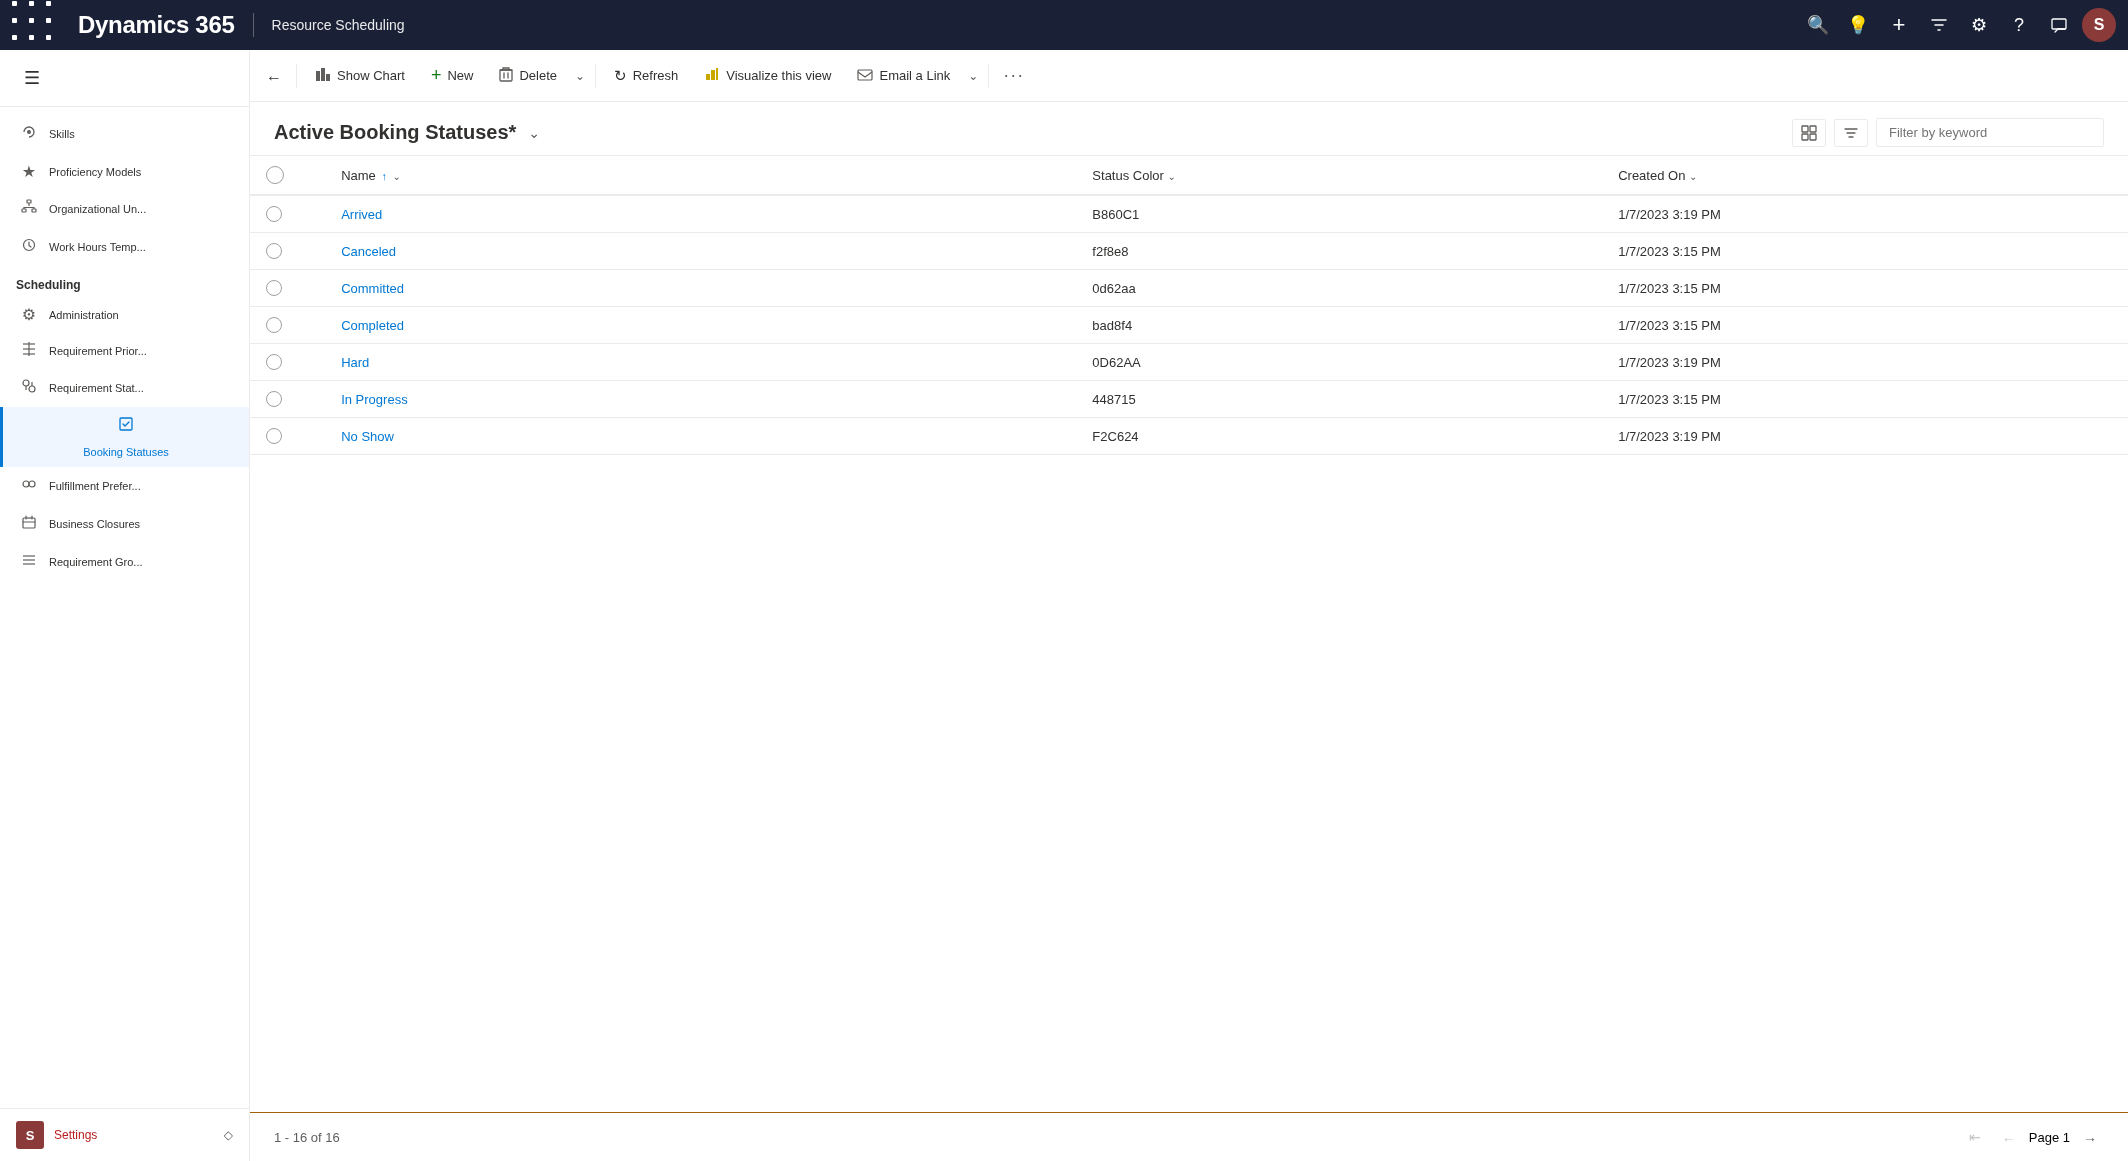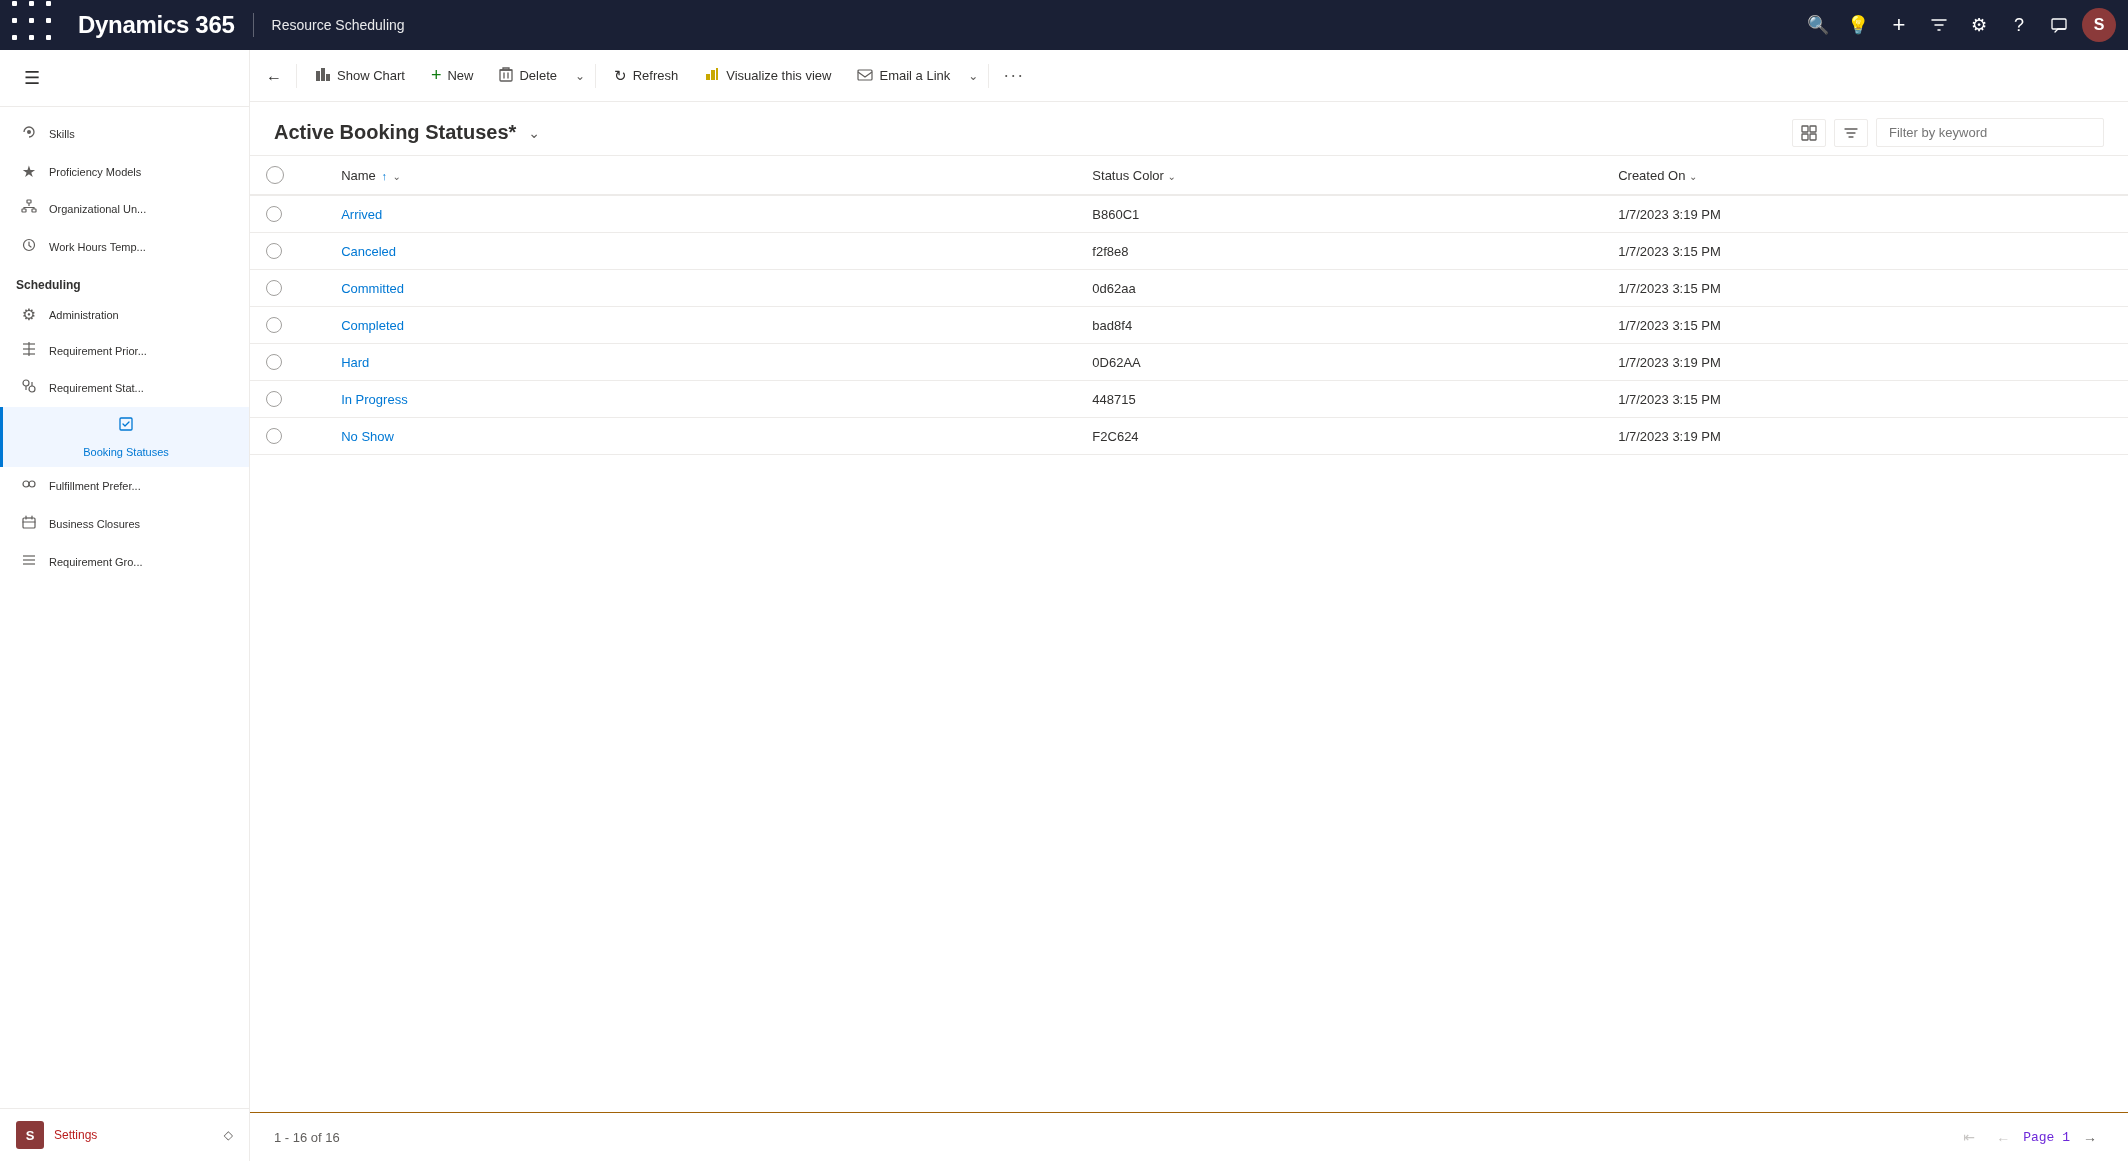--- a/index.html
+++ b/index.html
@@ -389,21 +389,21 @@
       background: none;
       border: none;
       cursor: pointer;
       color: #605e5c;
       font-size: 14px;
       width: 28px; height: 28px;
       display: flex; align-items: center; justify-content: center;
       border-radius: 2px;
     }
     .pag-btn.disabled { color: #c8c6c4; cursor: default; }
-    .page-label { font-size: 13px; color: #6d28d9; font-family: Liberation Mono, monospace; }
+    .page-label { font-size: 13px; color: #000000; }
   </style>
 </head>
 <body>
 
 <div class="top-nav">
   <div class="top-nav-grid">
     <span></span>
       <span></span>
       <span></span>
     <span></span>

